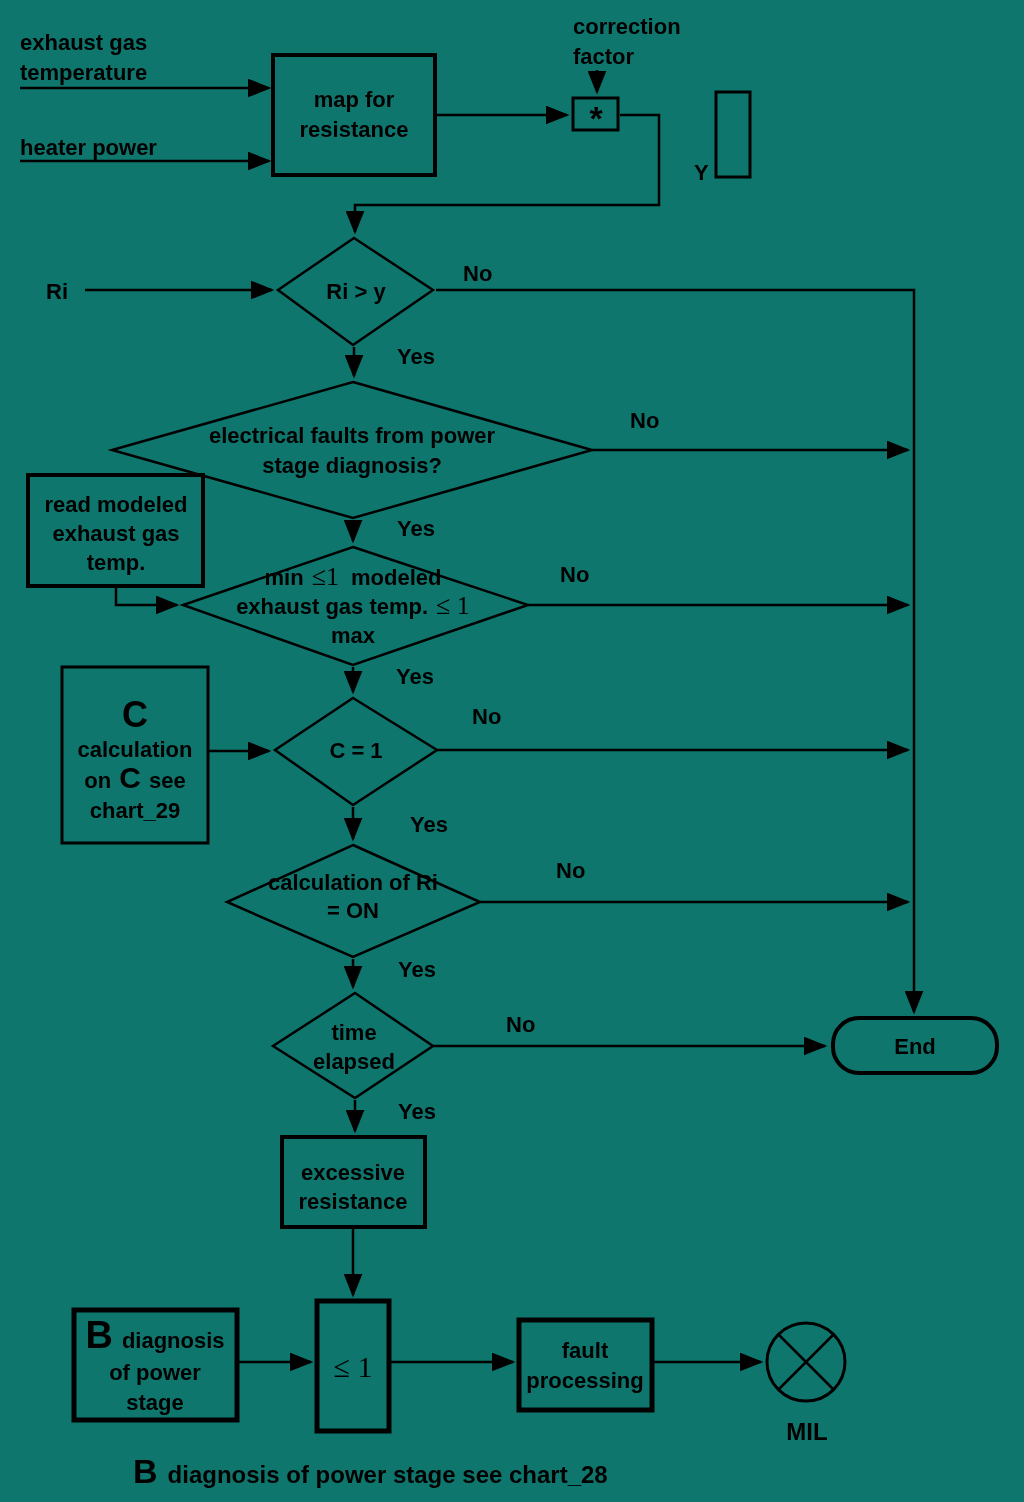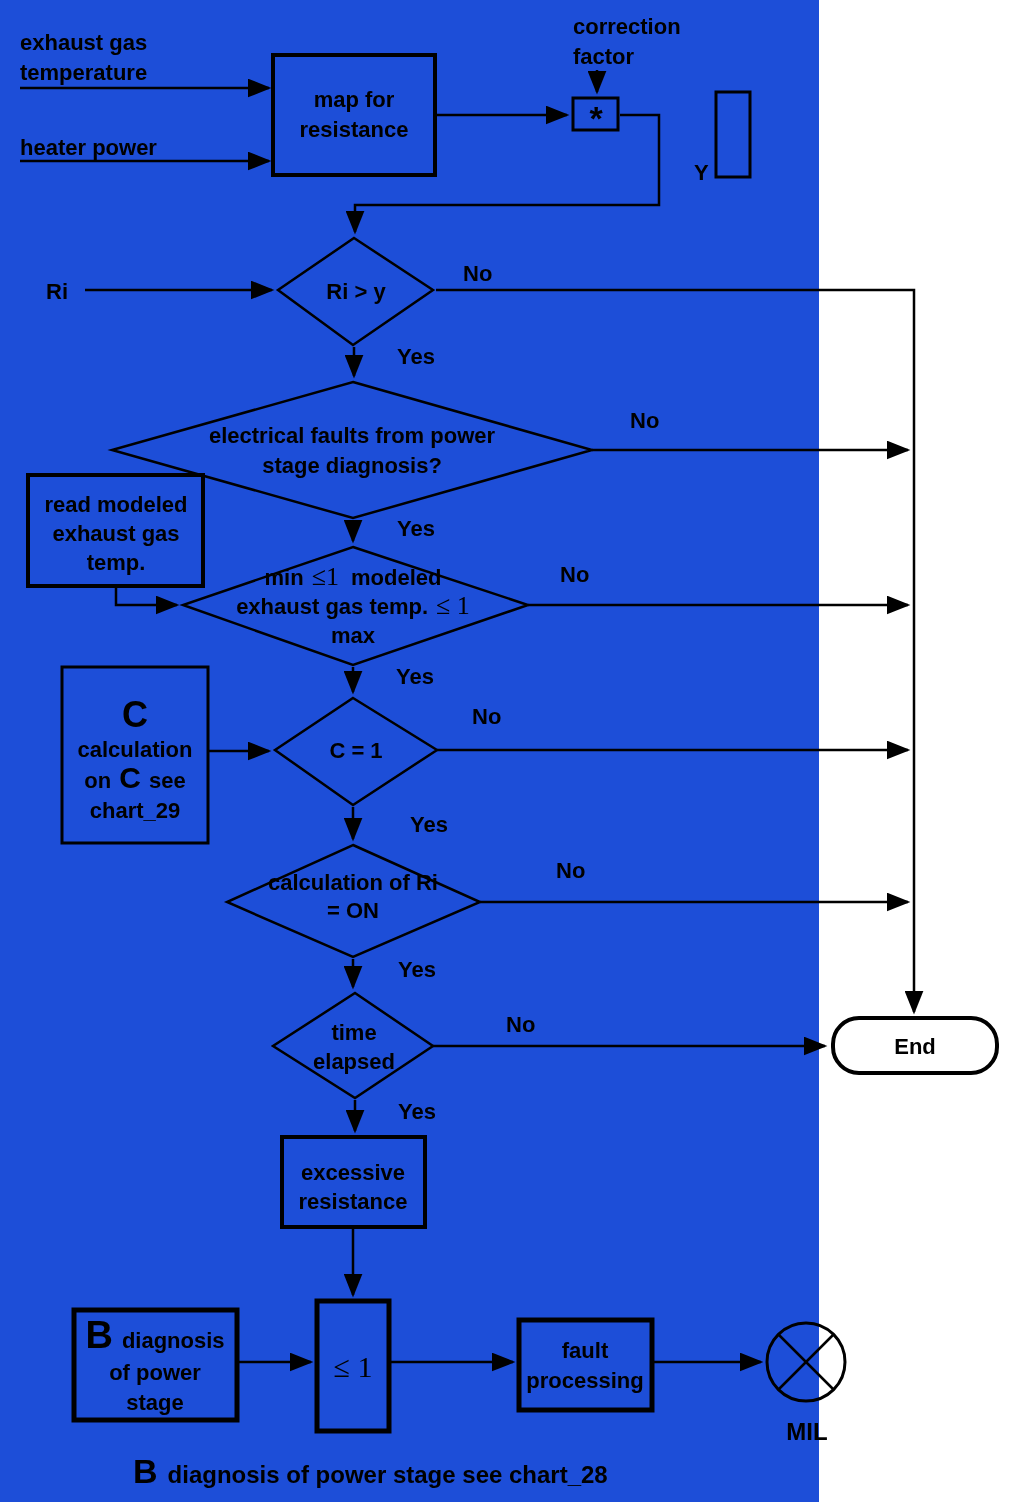--- a/index.html
+++ b/index.html
@@ -1,23 +1,23 @@
 <!DOCTYPE html>
 <html><head>
 <meta charset="utf-8">
 <style>
   html, body {
     margin: 0;
     padding: 0;
     background: #ffffff;
   }
   .canvas {
-    width: 819px;
+    width: 1024px;
     height: 1502px;
-    background: #1d4ed8;
+    background: #0f766e;
     position: relative;
   }
   svg { display: block; }
   .t {
     font-family: "Liberation Sans", sans-serif;
     font-weight: bold;
     font-size: 22px;
     fill: #000000;
   }
   .t-mid { text-anchor: middle; }

